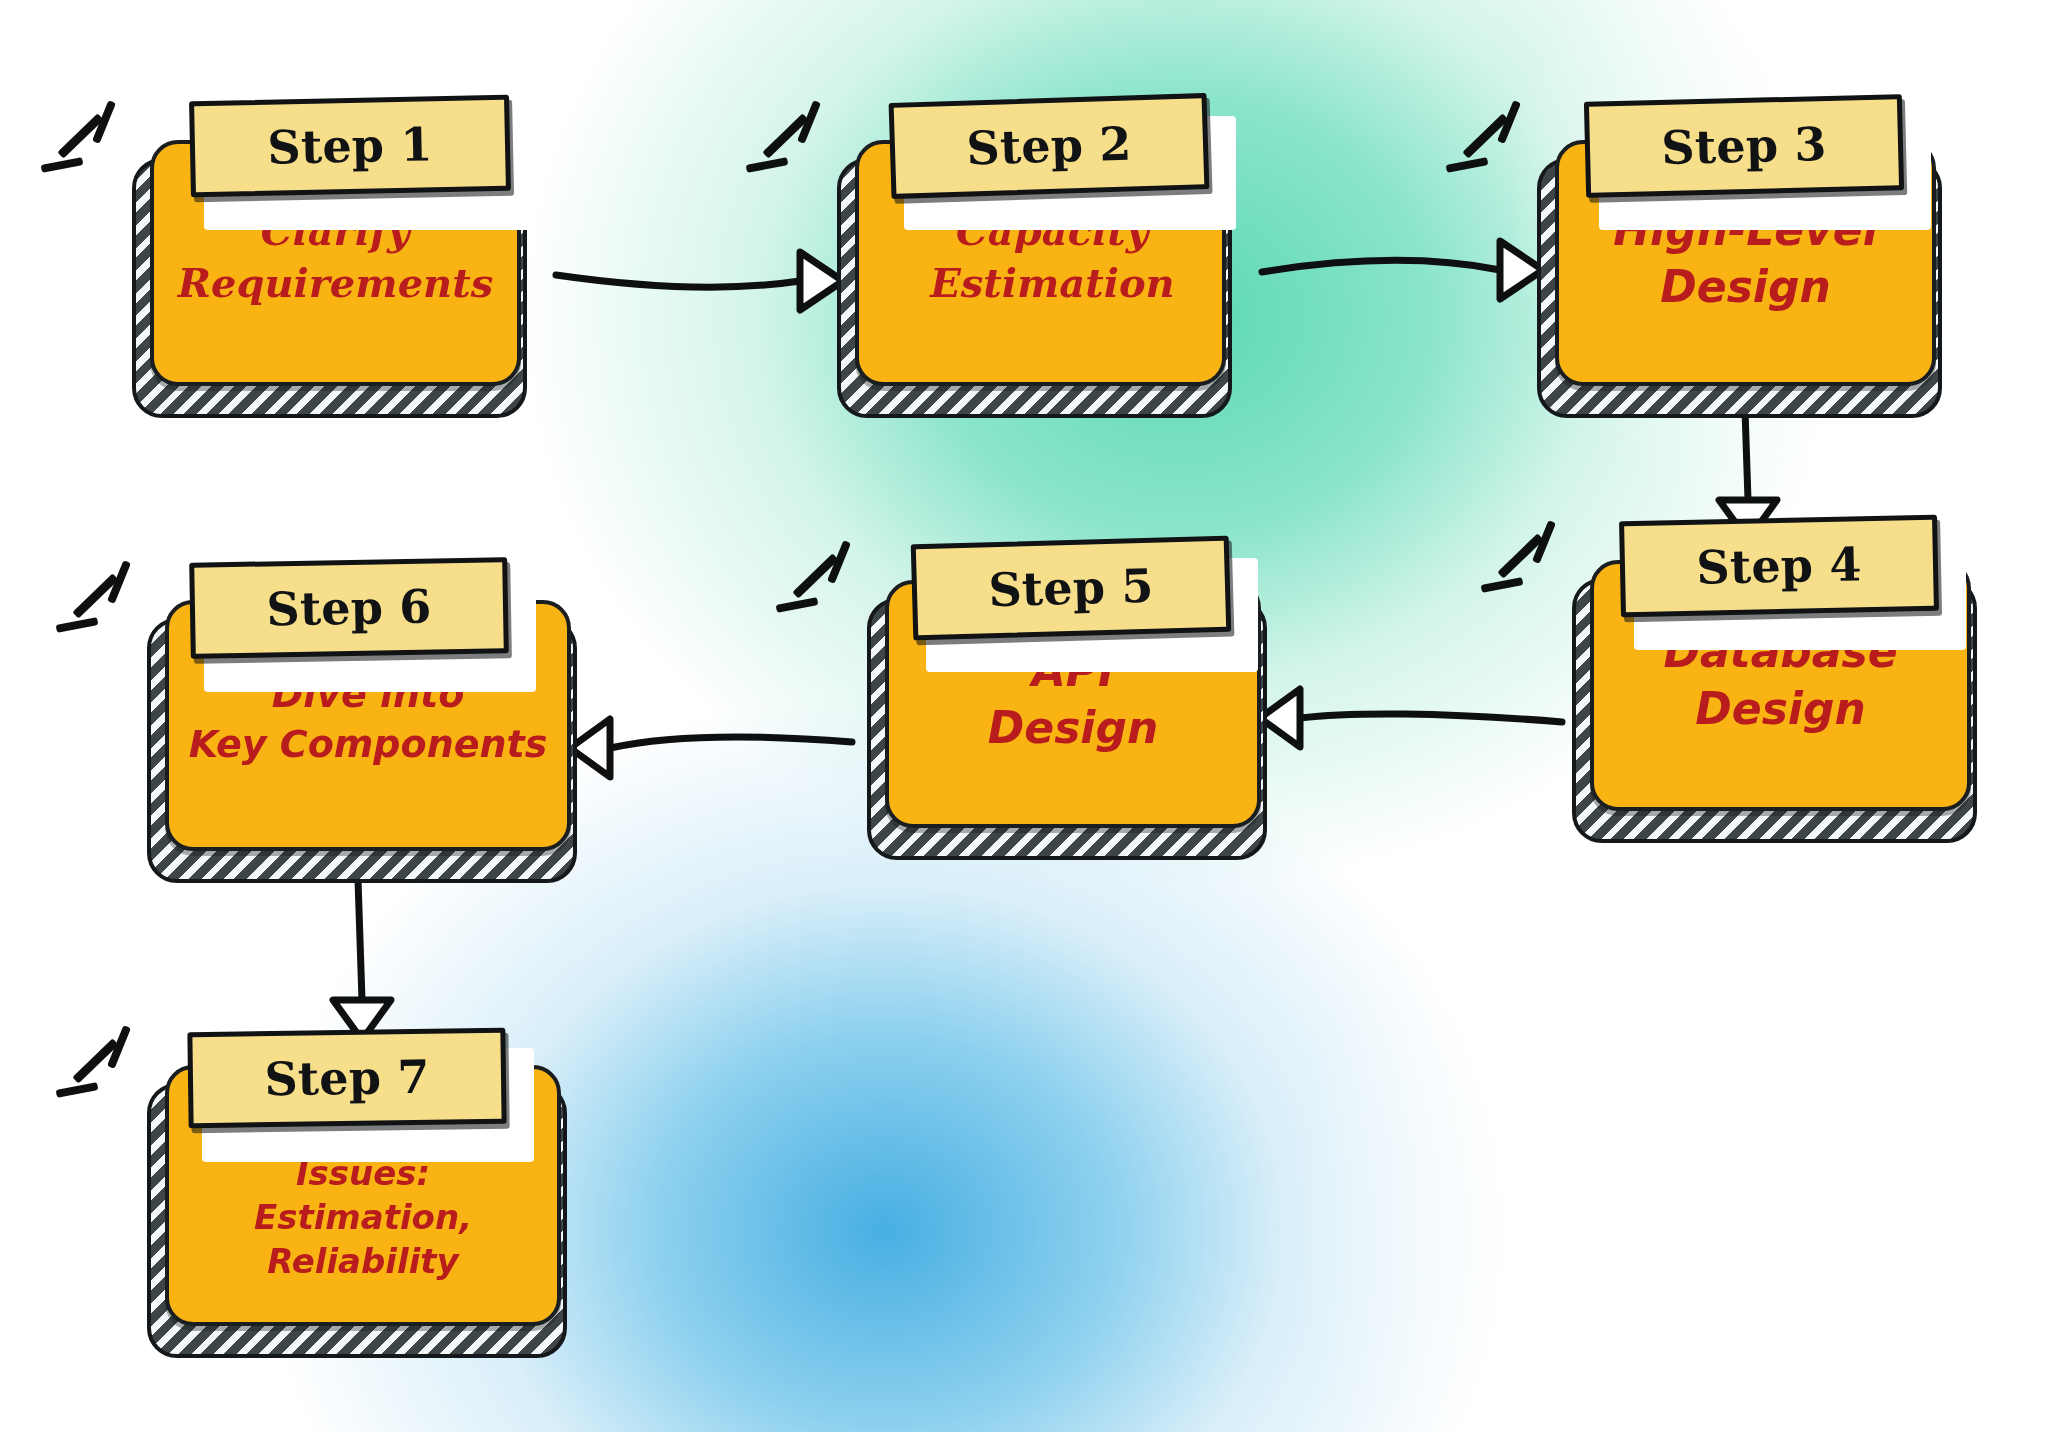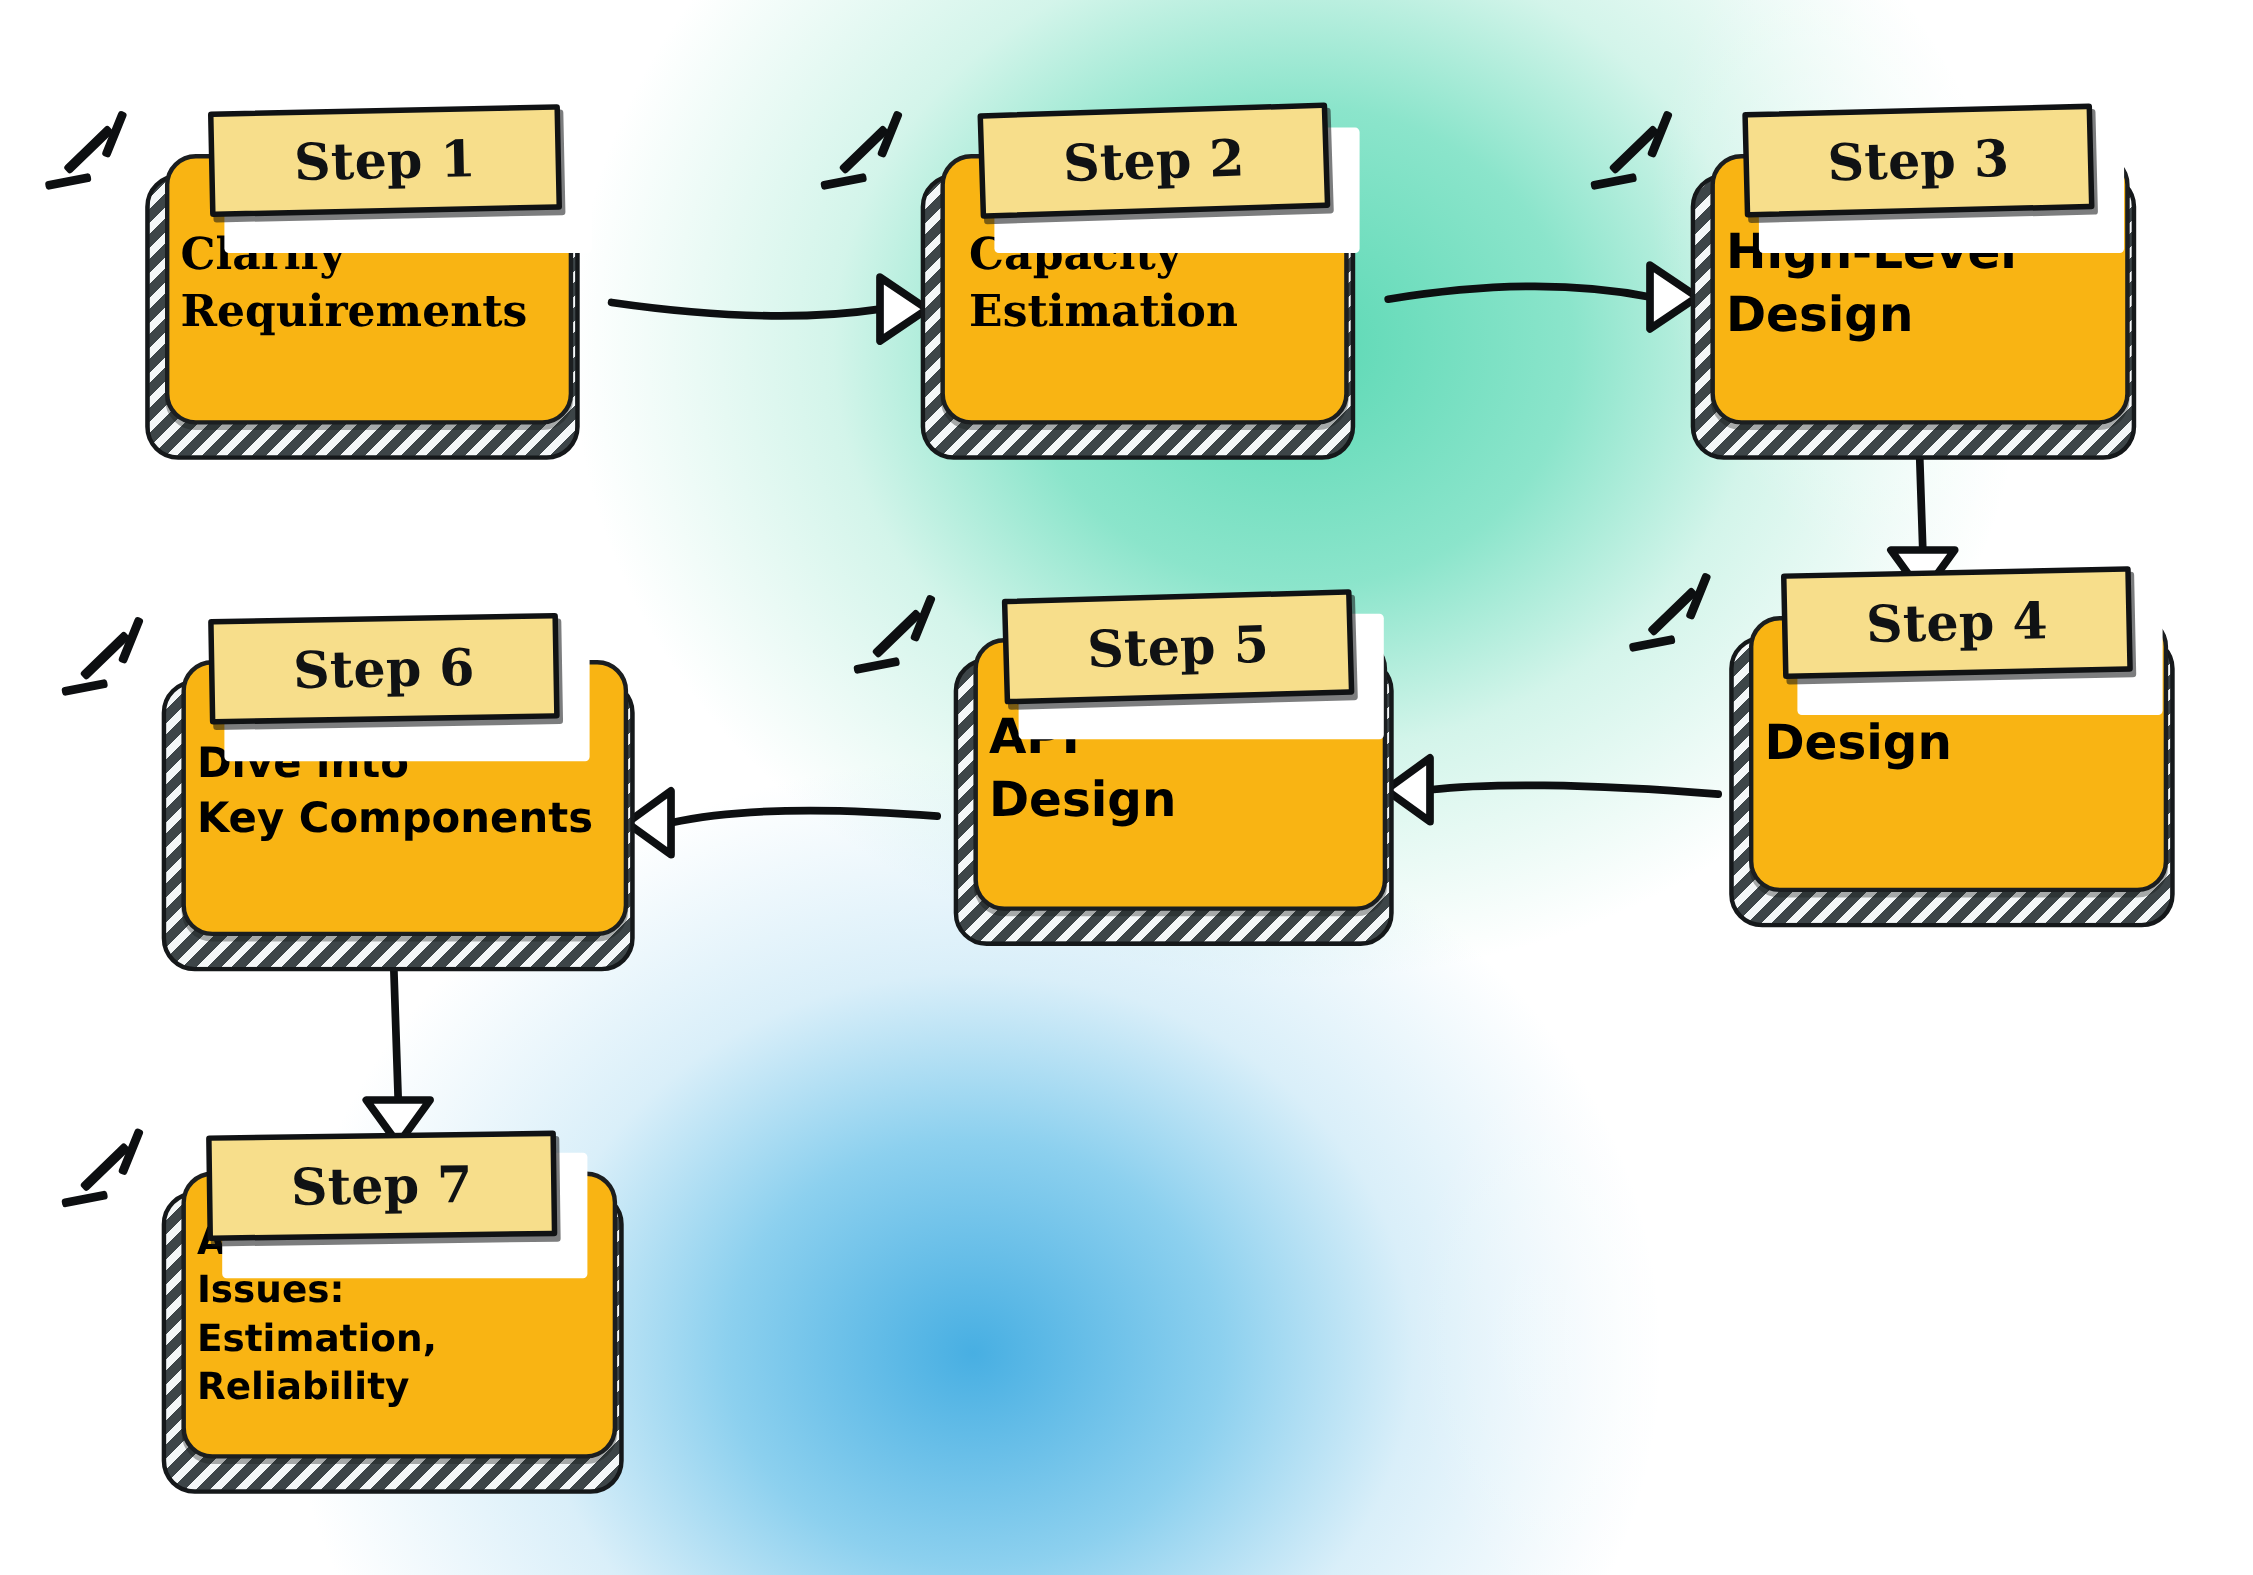--- a/index.html
+++ b/index.html
@@ -70,26 +70,28 @@
     background: #F9B413;
     border: 4px solid #1b1e20;
     box-shadow: 0 5px 0 0 rgba(20,22,24,0.35);
   }
   .node-text {
     position:absolute;
     left: 20px;
     width: calc(100% - 24px);
     top: 42%;
     transform: translateY(-42%);
-    color:#000000;
+    text-align:center;
+    color:#b91c1c;
     font-family: "DejaVu Sans", sans-serif;
     font-weight: 700;
     line-height: 1.30;
     padding: 0 14px;
     z-index: 4;
+    font-style: italic;
   }
 
   
   .tab-paper {
     position:absolute;
     border-radius: 4px;
     background:#ffffff;
     z-index: 5;
   }
   
@@ -201,20 +203,21 @@
     <div class="step-tab" style="left: 1585px; top: 98px; width: 318px; height: 96px; font-size: 46px; transform: rotate(-1.4deg);">Step 3</div>
     <div class="sparks" style="left: 1475px; top: 100px;">
       <div class="spark s1"></div>
       <div class="spark s2"></div>
       <div class="spark s3"></div>
     </div>
     <div class="node" style="left: 1570px; top: 560px; width: 405px; height: 265px;">
       <div class="node-shadow"></div>
       <div class="node-body"></div>
       <div class="node-text font-round" style="font-size: 44px;">
+        <div>Database</div>
         <div>Design</div>
       </div>
     </div>
     <div class="tab-paper" style="left: 1634px; top: 536px; width: 332px; height: 114px;"></div>
     <div class="step-tab" style="left: 1620px; top: 518px; width: 318px; height: 96px; font-size: 46px; transform: rotate(-1.2deg);">Step 4</div>
     <div class="sparks" style="left: 1510px; top: 520px;">
       <div class="spark s1"></div>
       <div class="spark s2"></div>
       <div class="spark s3"></div>
     </div>

